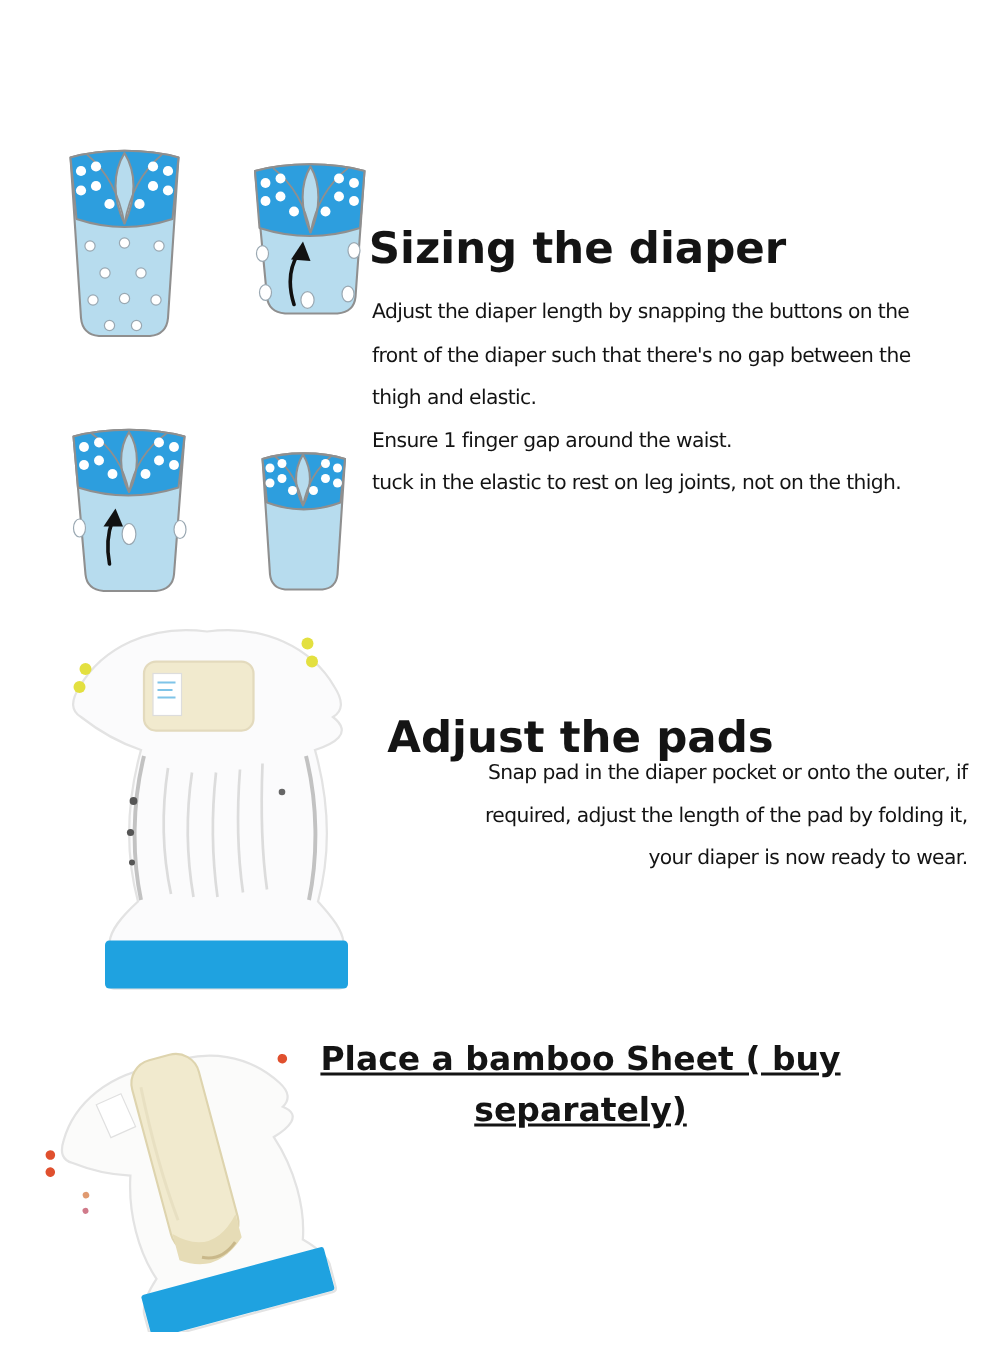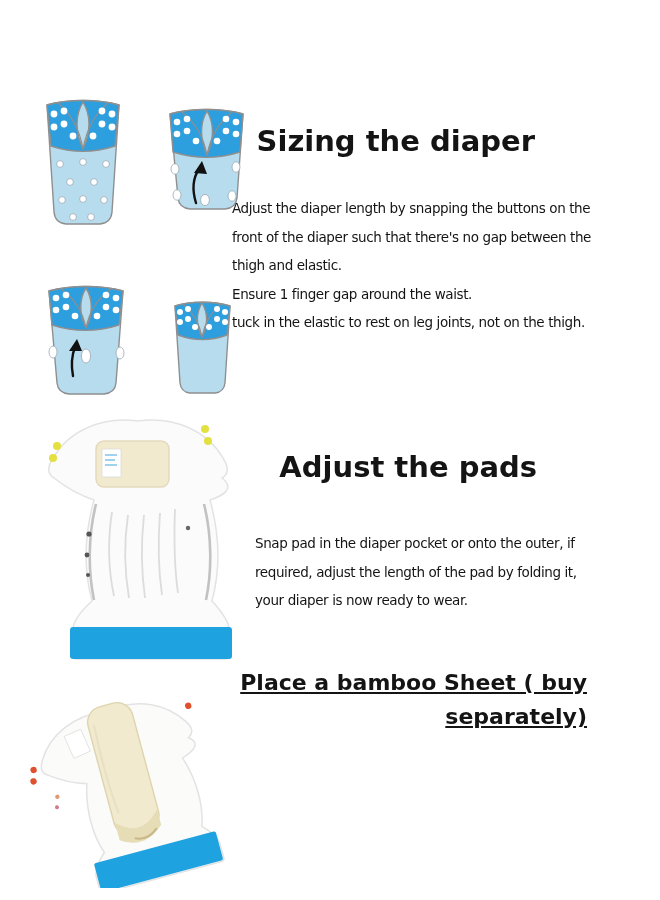--- a/index.html
+++ b/index.html
@@ -3,32 +3,32 @@
 <meta charset="utf-8">
 <style>
   html,body{margin:0;padding:0;background:#fff;}
   .stage{
     position:relative;width:660px;height:900px;overflow:hidden;
     background:var(--background,#fff);
     font-family:"DejaVu Sans","Liberation Sans",sans-serif;
     color:var(--text,#141414);
   }
   .heading{
-    position:absolute;font-weight:700;text-align:right;
-    color:var(--text,#141414);white-space:pre-line;line-height:1.2;
+    position:absolute;font-weight:700;text-align:center;
+    color:var(--text,#141414);white-space:pre-line;line-height:1.2;margin-top:24px;
   }
   .h1{left:235px;top:124px;width:300px;font-size:29px;}
   .h2{left:237px;top:450px;width:300px;font-size:29px;}
   .h3{left:187px;top:666px;width:400px;font-size:22px;line-height:34px;text-decoration:underline;}
   .para{
     position:absolute;font-size:13.5px;line-height:28.5px;letter-spacing:-0.4px;
     color:var(--text,#141414);white-space:pre-line;
   }
-  .p1{left:232px;top:194px;width:404px;}
-  .p2{left:255px;top:529px;width:390px;}
+  .p1{left:248px;top:194px;width:404px;}
+  .p2{left:255px;top:501px;width:390px;text-align:right;}
   .p3{left:242px;top:766px;width:404px;}
   .fig{position:absolute;}
   svg{display:block;}
   .outline{stroke:#8f8f8f;stroke-width:1.4;stroke-linejoin:round;}
   .thin{stroke:#8f8f8f;stroke-width:1.1;fill:none;}
   .wingdot{fill:#ffffff;}
   .bodydot{fill:#ffffff;stroke:#9aa8b2;stroke-width:0.8;}
   .arrow{stroke:#111;stroke-width:2.4;fill:none;stroke-linecap:round;}
   .arrowhead{fill:#111;}
   .photo-outline{stroke:#e3e3e3;stroke-width:1.5;}

